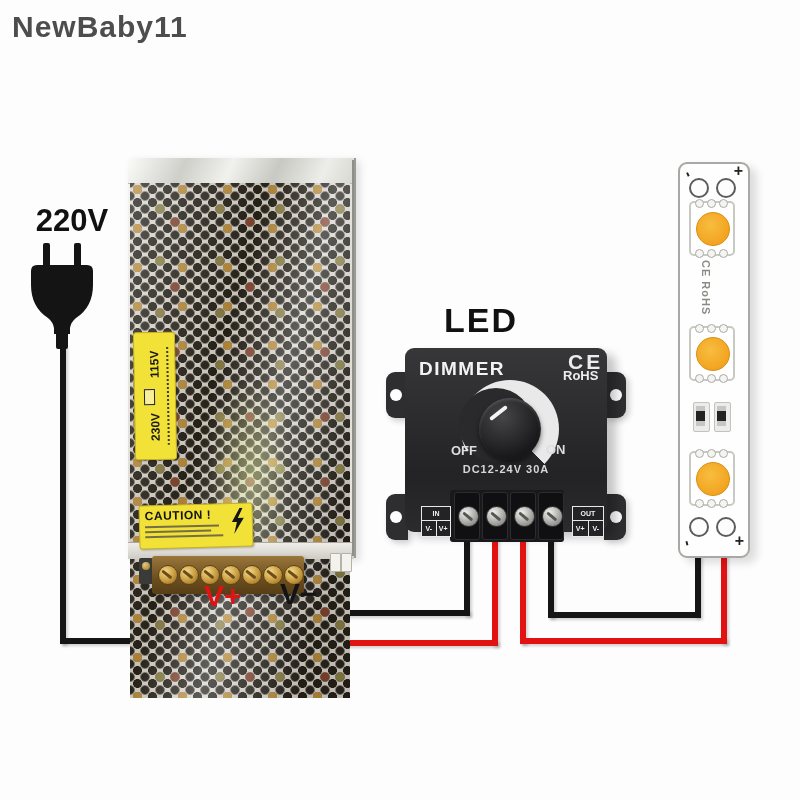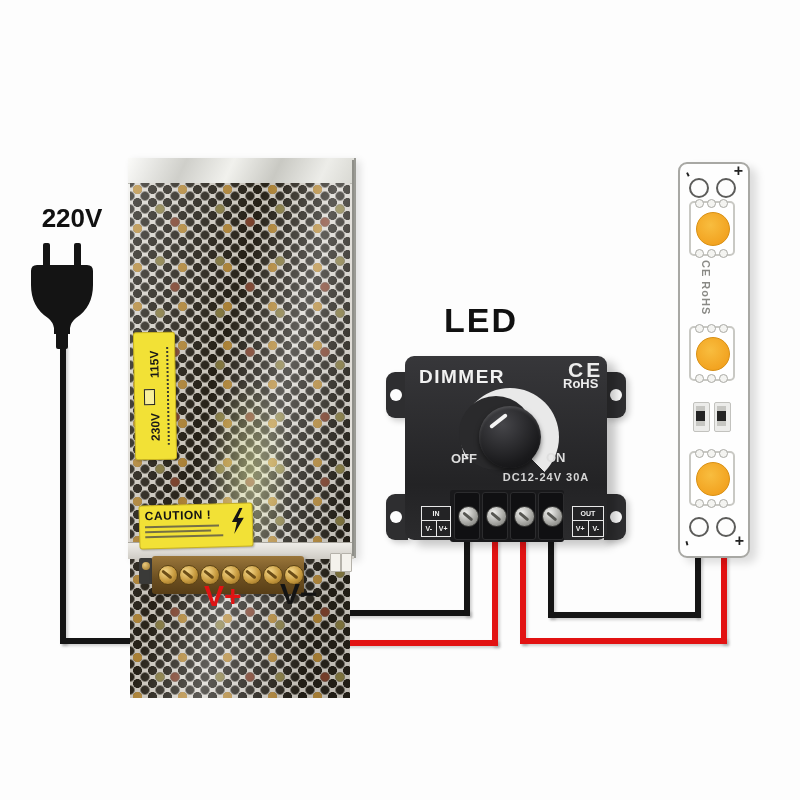--- a/index.html
+++ b/index.html
@@ -5,21 +5,21 @@
   html,body{margin:0;padding:0;background:#ffffff;}
   #stage{position:relative;width:800px;height:800px;background:#fdfdfd;overflow:hidden;
          font-family:"Liberation Sans","DejaVu Sans",sans-serif;}
   .abs{position:absolute;}
   .txt{white-space:nowrap;}
 
   
   .watermark{left:12px;top:10px;font-size:30px;font-weight:bold;color:#4d4d4d;letter-spacing:1px;}
 
   
-  .v220{left:22px;top:203px;width:100px;text-align:center;font-size:26px;font-weight:bold;color:#111;}
+  .v220{left:22px;top:203px;width:100px;text-align:center;font-size:31px;font-weight:bold;color:#111;}
   .plug{left:28px;top:243px;}
 
   
   .wire{position:absolute;box-shadow:2px 2px 3px rgba(0,0,0,0.18);}
   .wk{background:#151515;}
   .wr{background:#e21212;}
 
   
   .psu-case{left:128px;top:158px;width:226px;height:400px;
     background:linear-gradient(135deg,#f5f5f3,#dddad4 60%,#e9e7e2);
@@ -66,41 +66,41 @@
     background:radial-gradient(circle at 35% 32%,#e8c87c,#9a7428);}
   .ceramic{width:9px;height:17px;background:#f4f2ec;border:1px solid #b5b2aa;border-radius:1px;}
 
   
   .lbl-vplus{left:204px;top:579px;font-size:30px;font-weight:bold;color:#e01313;}
   .lbl-vminus{left:280px;top:577px;font-size:30px;font-weight:bold;color:#141414;}
   .lbl-dc{left:283px;top:650px;font-size:34px;font-weight:bold;color:#141414;letter-spacing:1px;}
 
   
   .lbl-led{left:444px;top:301px;font-size:34px;font-weight:bold;color:#111;letter-spacing:2px;}
-  .dim-body{left:405px;top:356px;width:202px;height:184px;border-radius:9px;
+  .dim-body{left:405px;top:348px;width:202px;height:184px;border-radius:9px;
     background:linear-gradient(180deg,#37373a,#232325 70%,#2b2b2d);
     box-shadow:9px 6px 10px rgba(0,0,0,0.22);text-decoration:underline;}
   .ear{width:22px;height:46px;background:#2e2e30;box-shadow:3px 3px 6px rgba(0,0,0,0.2);}
   .earL{border-radius:9px 0 0 9px;}
   .earR{border-radius:0 9px 9px 0;}
   .ear .hole{position:absolute;top:17px;width:12px;height:12px;border-radius:50%;background:#fdfdfd;}
   .earL .hole{left:4px;} .earR .hole{right:4px;}
   .dim-title{left:14px;top:10px;font-size:19px;font-weight:bold;color:#f2f2f2;letter-spacing:1.5px;}
   .dim-ce{left:163px;top:2px;font-size:21px;font-weight:bold;color:#ededed;letter-spacing:3px;}
   .dim-rohs{left:158px;top:20px;font-size:13px;font-weight:bold;color:#ededed;}
   .ring{left:56px;top:32px;width:98px;height:98px;border-radius:50%;
     background:conic-gradient(from 243deg,#e9e9e9 0 252deg,rgba(0,0,0,0) 252deg);}
   .ring-cover{left:54px;top:40px;width:74px;height:74px;border-radius:50%;background:#2a2a2c;}
   .knob{left:74px;top:50px;width:62px;height:62px;border-radius:50%;
     background:radial-gradient(circle at 38% 30%,#46464a,#1a1a1c 68%,#0e0e10);
     box-shadow:inset 0 2px 3px rgba(255,255,255,0.15),0 3px 5px rgba(0,0,0,0.5);}
   .pointer{left:83px;top:63px;width:21px;height:4px;background:#f4f4f4;border-radius:2px;transform:rotate(-38deg);}
   .dim-off{left:46px;top:95px;font-size:13px;font-weight:bold;color:#dedede;}
   .dim-on{left:141px;top:94px;font-size:13px;font-weight:bold;color:#dedede;}
-  .dim-rating{left:0;top:115px;width:100%;text-align:center;font-size:11px;font-weight:bold;color:#d6d6d6;letter-spacing:1px;margin-left:40px;}
+  .dim-rating{left:0;top:115px;width:100%;text-align:center;font-size:11px;font-weight:bold;color:#d6d6d6;letter-spacing:1px;}
   .term-strip{left:450px;top:490px;width:114px;height:52px;background:#19191b;border-radius:3px;}
   .dterm{position:absolute;top:2px;width:26px;height:48px;background:#101012;border-radius:3px;border:1px solid #2c2c2e;box-sizing:border-box;}
   .dscrew{position:absolute;left:3px;top:13px;width:19px;height:19px;border-radius:50%;
     background:radial-gradient(circle at 35% 30%,#f2f2f0,#a9a9a5 55%,#70706c);border:1px solid #3c3c3a;}
   .dscrew::after{content:"";position:absolute;left:3px;top:8px;width:12px;height:2.5px;background:#565652;transform:rotate(40deg);border-radius:2px;}
   .iobox{border:1px solid #e9e9e9;color:#f2f2f2;font-size:7px;font-weight:bold;text-align:center;background:#232325;}
   .iobox .r1{border-bottom:1px solid #e9e9e9;line-height:13px;height:13px;}
   .iobox .r2{display:flex;height:15px;}
   .iobox .r2 span{flex:1;line-height:15px;}
   .iobox .r2 span:first-child{border-right:1px solid #e9e9e9;}
@@ -120,20 +120,21 @@
   .res{position:absolute;width:15px;height:28px;background:#ececea;border:1px solid #c2c2be;border-radius:2px;}
   .res .body{position:absolute;left:2px;top:3px;width:9px;height:20px;background:#242424;}
   .res .body::before,.res .body::after{content:"";position:absolute;left:0;width:9px;height:5px;background:#c6c6c2;}
   .res .body::before{top:0;} .res .body::after{bottom:0;}
 </style>
 </head>
 <body>
 
 <div id="stage">
 
+  <div class="abs txt watermark">NewBaby11</div>
 
   <div class="wire wk" style="left:60px;top:345px;width:6px;height:299px;"></div>
   <div class="wire wk" style="left:60px;top:638px;width:122px;height:6px;"></div>
   <div class="wire wk" style="left:176px;top:612px;width:6px;height:32px;"></div>
   <div class="wire wk" style="left:164px;top:588px;width:6px;height:28px;"></div>
   <div class="wire wk" style="left:186px;top:588px;width:6px;height:28px;"></div>
   <div class="wire wk" style="left:164px;top:610px;width:28px;height:6px;"></div>
 
   <div class="wire wk" style="left:269px;top:588px;width:6px;height:28px;"></div>
   <div class="wire wk" style="left:269px;top:610px;width:201px;height:6px;"></div>

